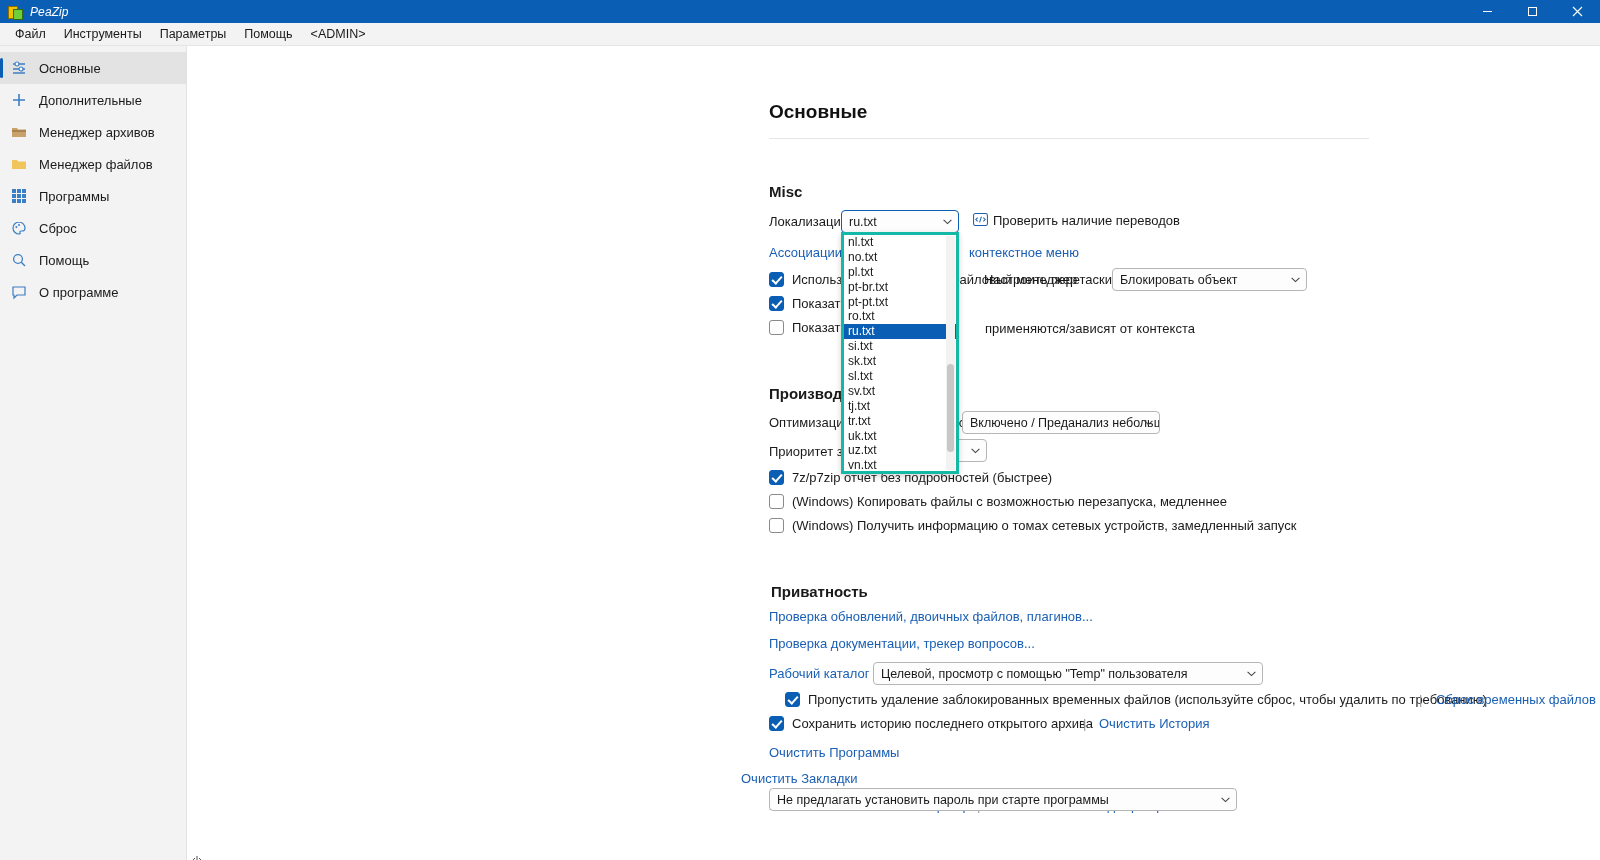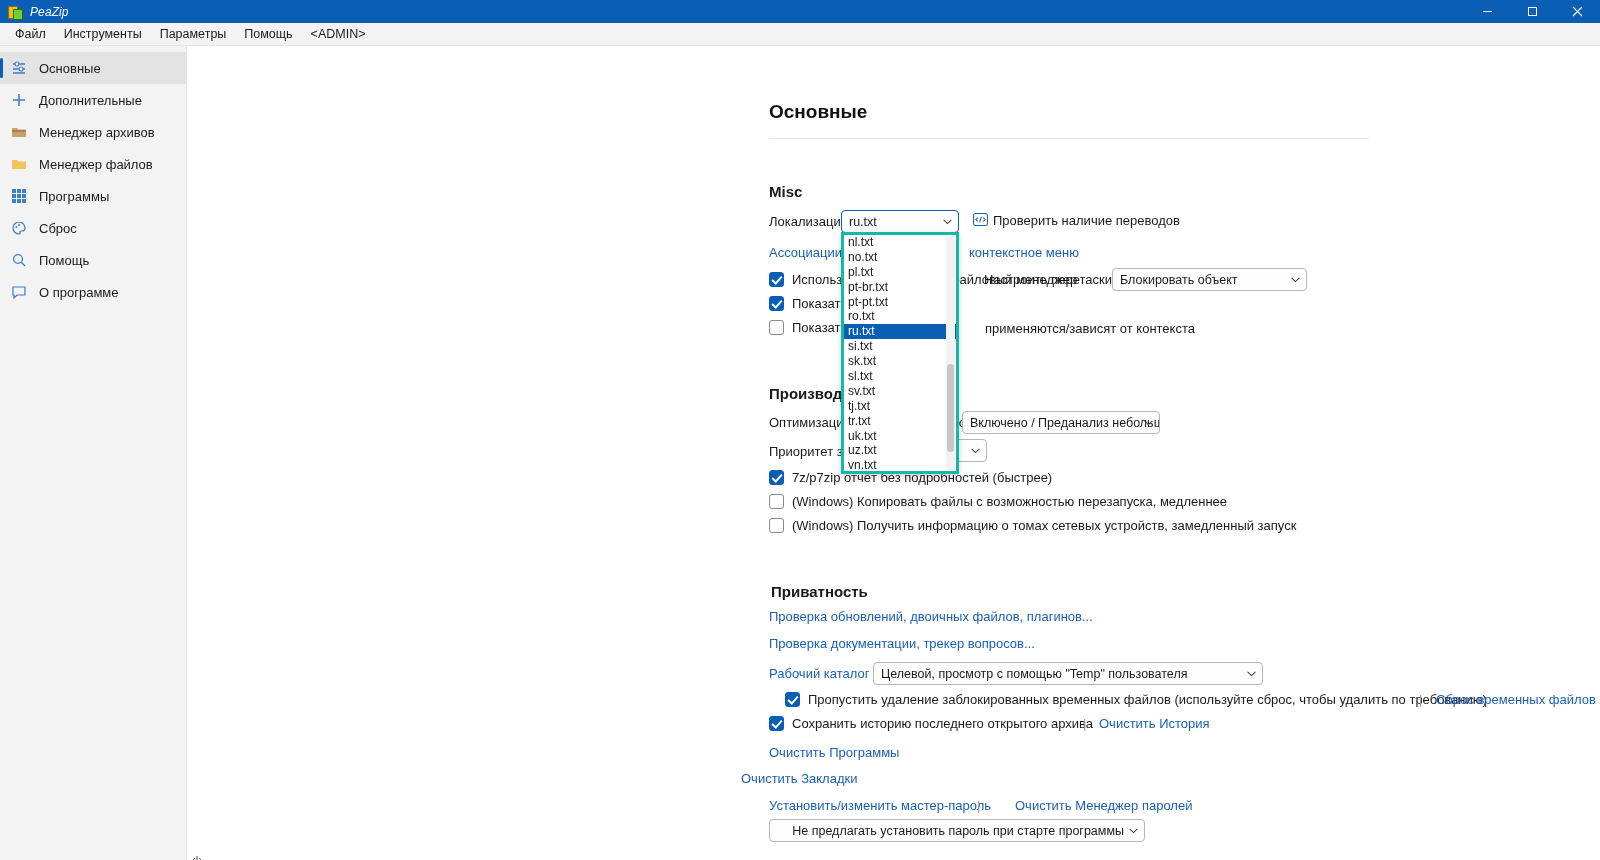--- a/index.html
+++ b/index.html
@@ -512,21 +512,21 @@
     <div class="sep" style="left:896px; top:670px;">|</div>
     <div class="link" style="left:912px; top:670px;">Очистить История</div>
 
     <div class="link" style="left:582px; top:699px;">Очистить Программы</div>
     <div class="link" style="left:554px; top:725px;">Очистить Закладки</div>
 
     <div class="link" style="left:582px; top:752px;">Установить/изменить мастер-пароль</div>
     <div class="sep" style="left:790px; top:752px;">|</div>
     <div class="link" style="left:828px; top:752px;">Очистить Менеджер паролей</div>
 
-    <div class="combo" style="left:582px; top:773px; width:376px;justify-content:flex-end;">
+    <div class="combo" style="left:582px; top:742px; width:468px;">
       <span>Не предлагать установить пароль при старте программы</span>
       <span class="caret">
         <svg width="9" height="6" viewBox="0 0 9 6">
             <path d="M0.6,0.8 L4.5,4.6 L8.4,0.8" fill="none" stroke="#444" stroke-width="1.1"></path>
           </svg>
       </span>
     </div>
 
     <div class="dropdown">
       <div class="dd-item">nl.txt</div>

